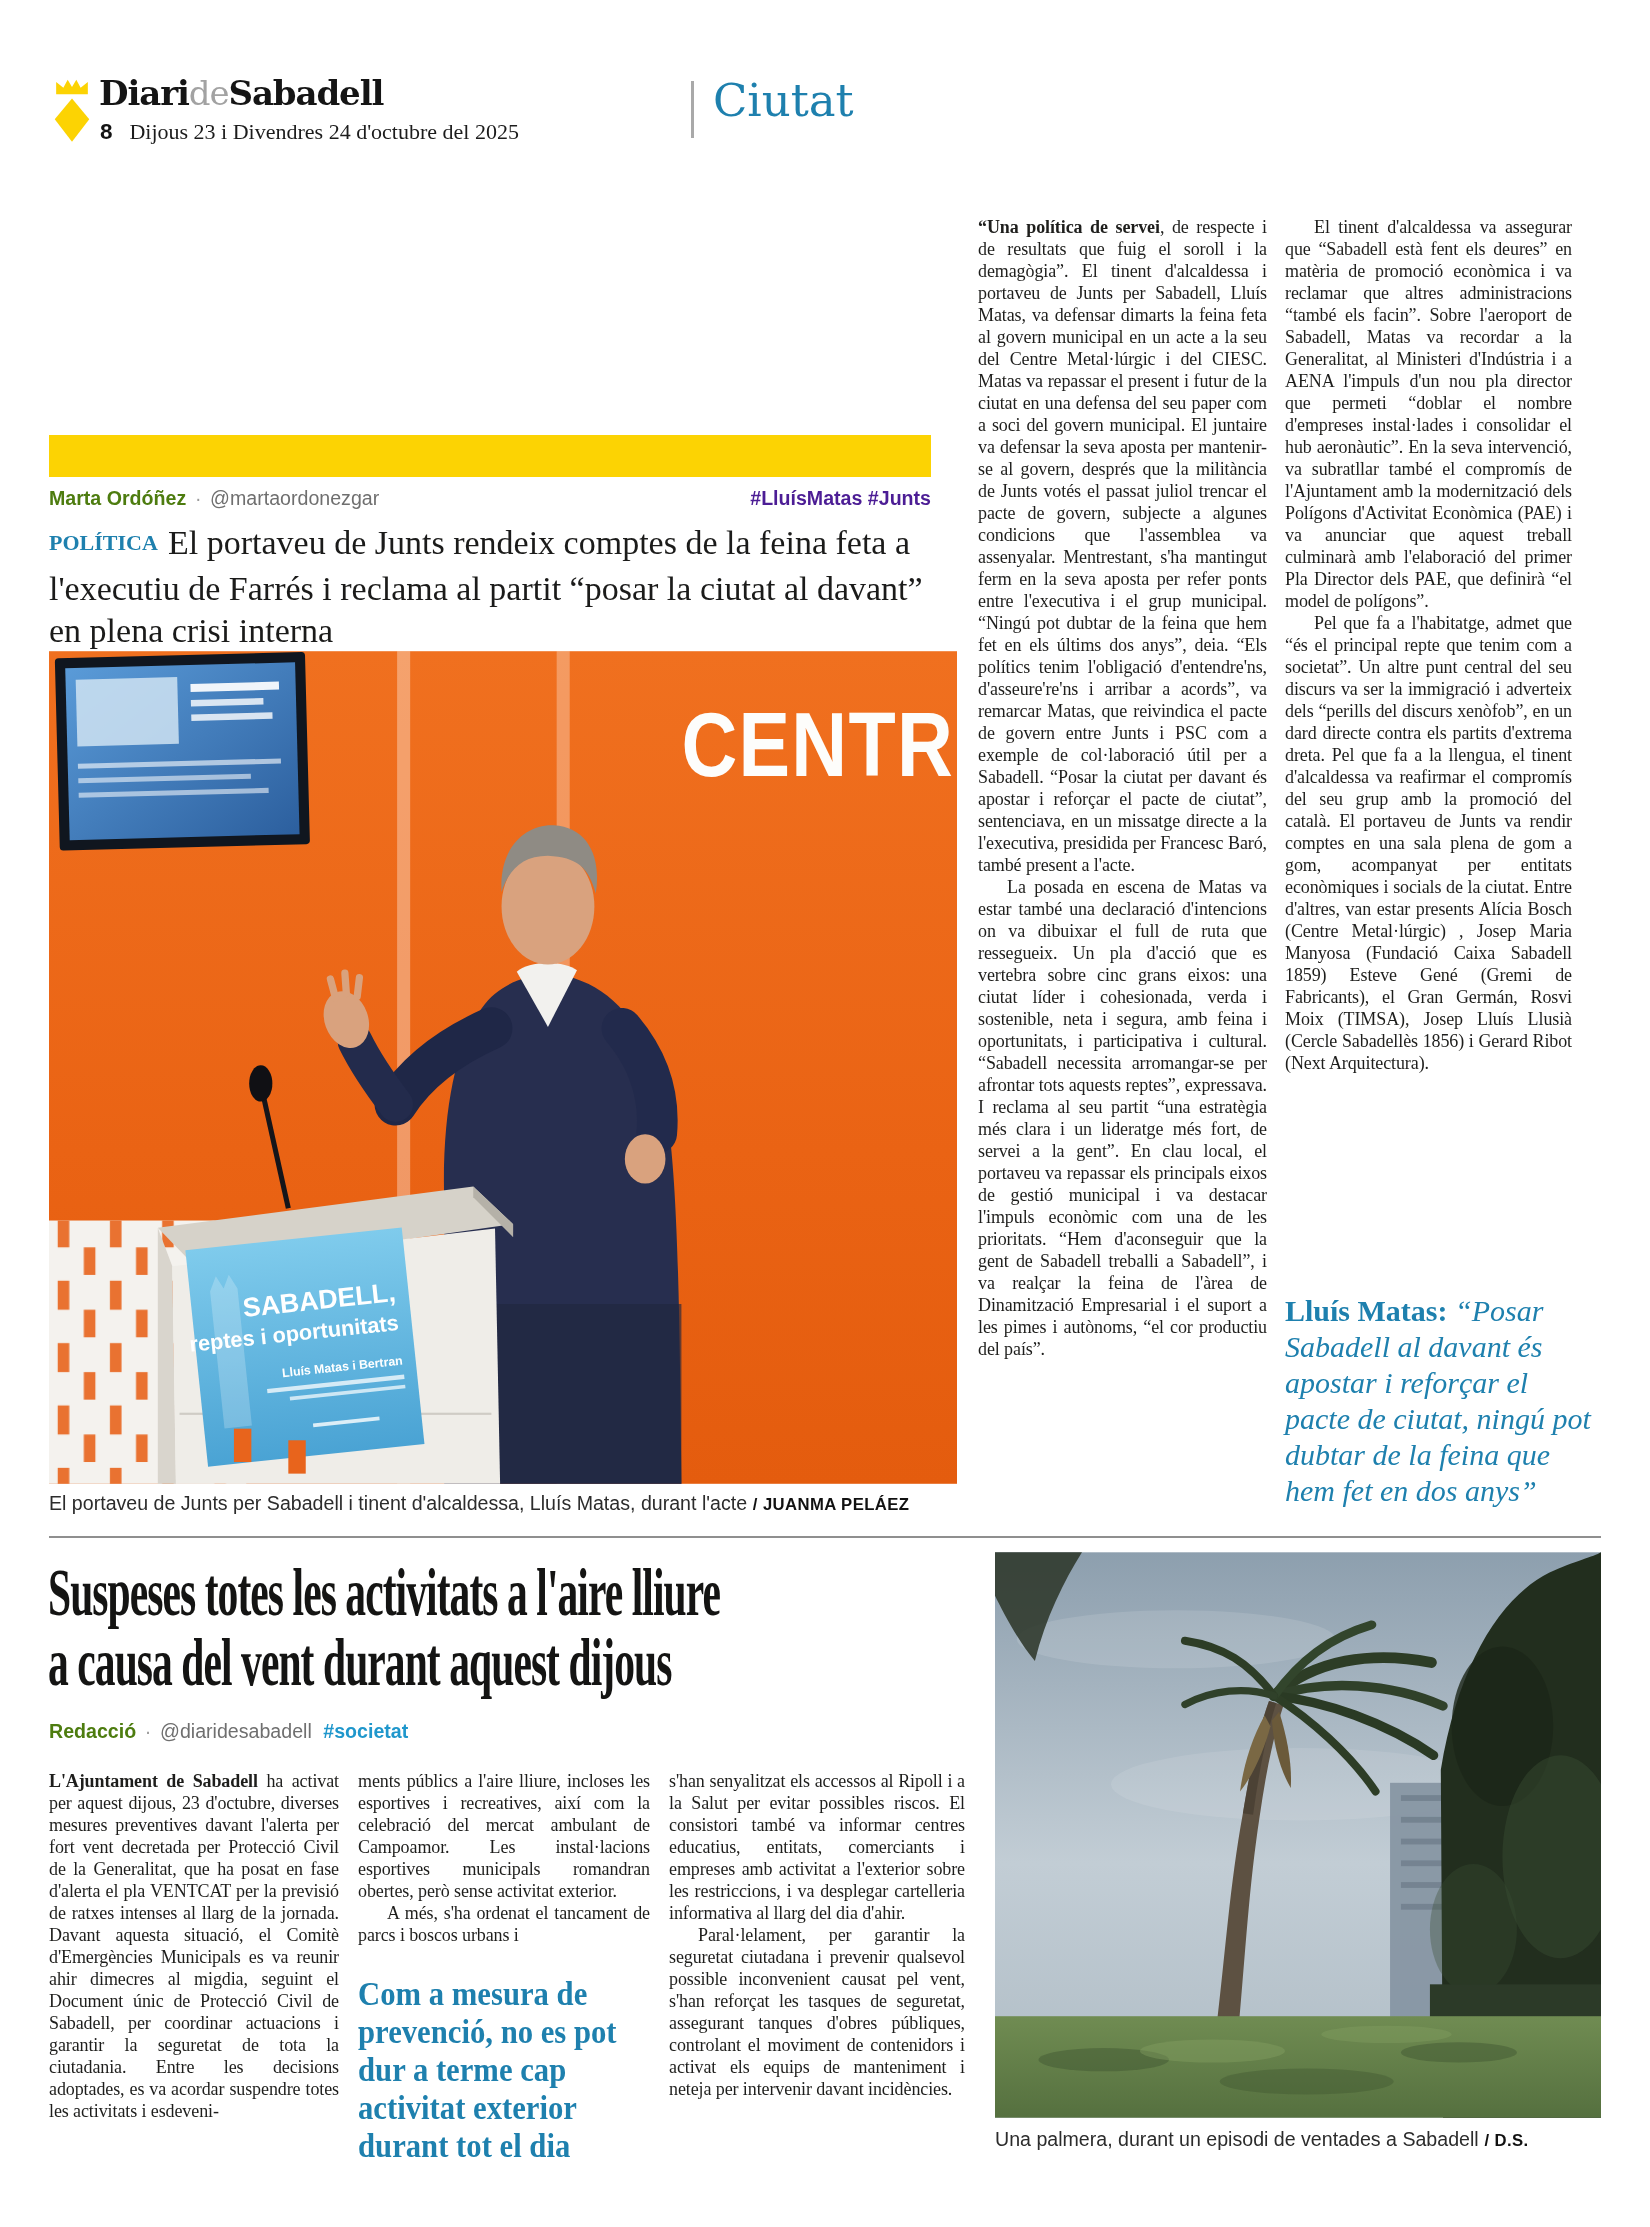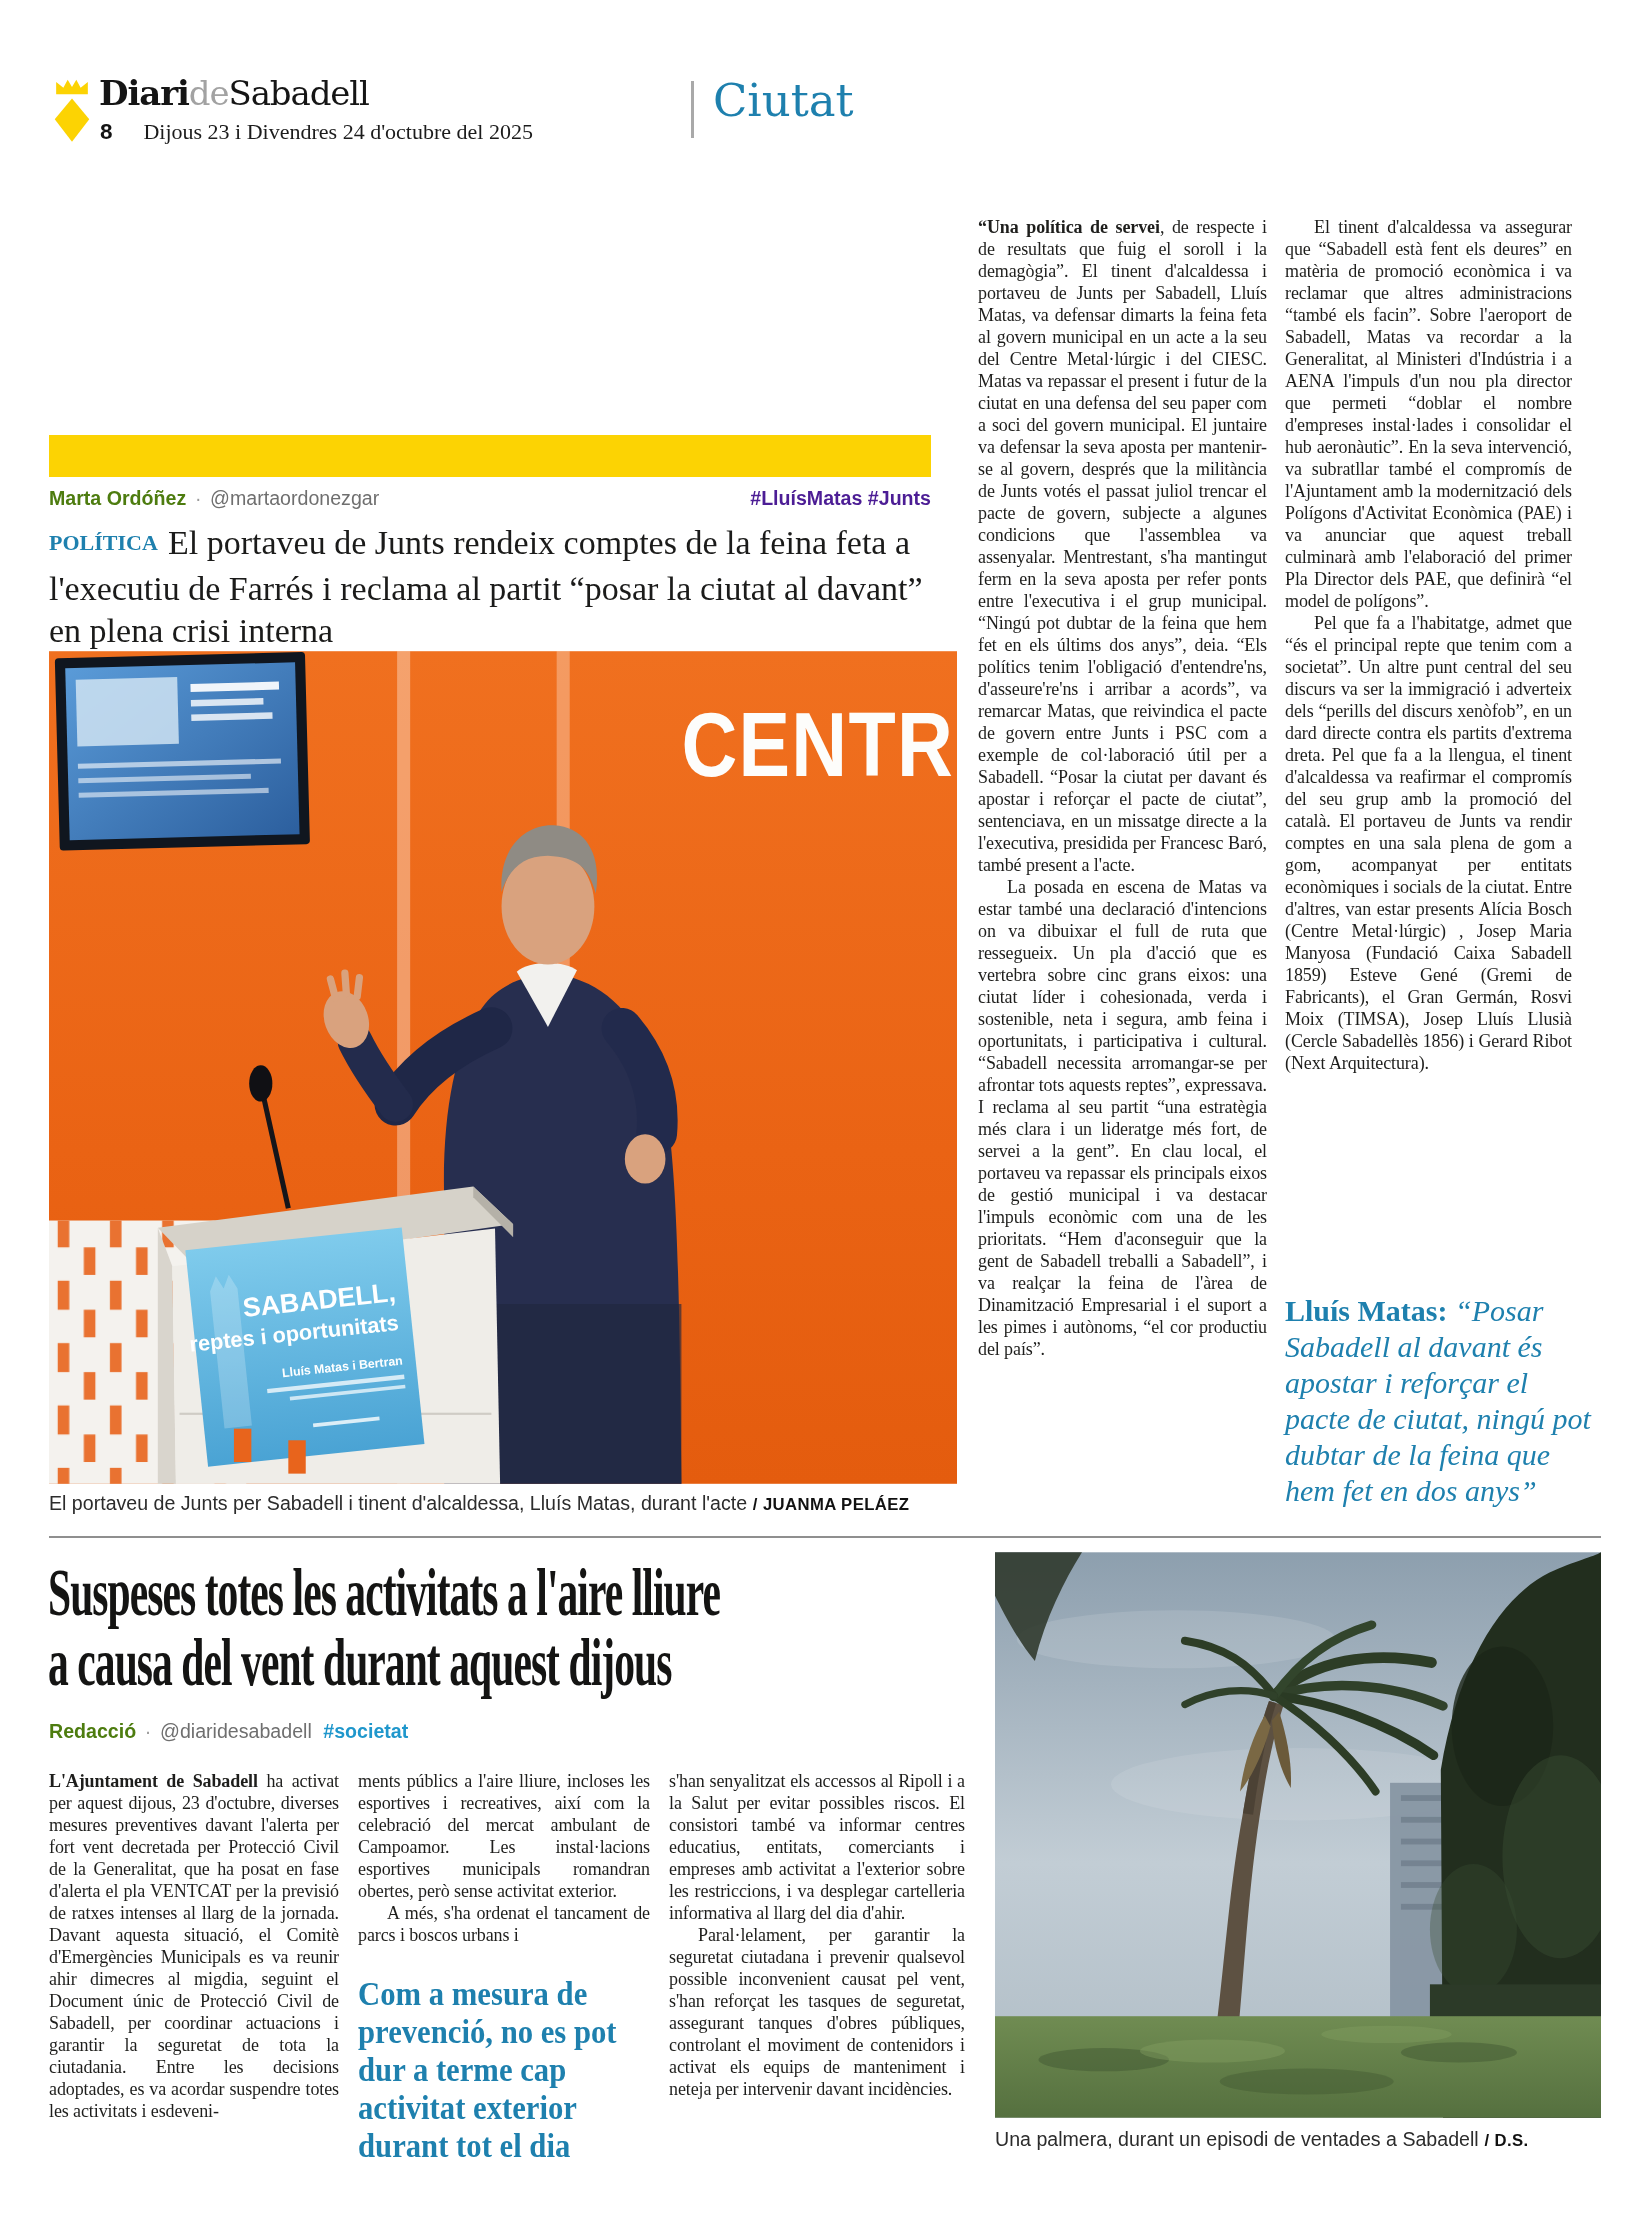--- a/index.html
+++ b/index.html
@@ -6,24 +6,24 @@
   #page{position:relative;width:1651px;height:2227px;background:#ffffff;overflow:hidden;
         font-family:"Liberation Serif",serif;color:#1d1d1b;}
   .abs{position:absolute;}
   .sans{font-family:"Liberation Sans",sans-serif;}
 
   
   .crest{left:54px;top:78px;}
   .brand{left:99px;top:73px;font-family:"DejaVu Serif",serif;font-size:34px;letter-spacing:-1.1px;white-space:nowrap;}
   .brand .b1{font-weight:700;color:#151515;}
   .brand .b2{font-weight:400;color:#a2a2a2;}
-  .brand .b3{font-weight:400;color:#151515;}
+  .brand .b3{font-weight:700;color:#151515;}
   .issue-line{left:100px;top:119px;white-space:nowrap;}
   .issue-line .pageno{font-family:"Liberation Sans",sans-serif;font-weight:700;font-size:22.5px;color:#131313;}
-  .issue-line .date{font-family:"Liberation Serif",serif;font-size:22px;color:#1c1c1c;margin-left:28px;}
+  .issue-line .date{font-family:"Liberation Serif",serif;font-size:22px;color:#1c1c1c;margin-left:14px;}
   .section-head{left:691px;top:81px;display:flex;align-items:flex-start;}
   .section-bar{width:2.9px;height:57px;background:#a9a9a9;}
   .section-title{margin-left:19px;margin-top:-7.3px;font-family:"DejaVu Serif",serif;font-weight:400;
                  font-size:45px;color:#1e80ae;}
 
   
   .hl1{left:48px;top:210px;}
   .hl1-line{font-family:"Liberation Serif",serif;font-weight:700;font-size:109px;line-height:110px;
             letter-spacing:-2.9px;color:#141413;white-space:nowrap;transform:scaleX(0.78);transform-origin:left top;}
   .yellow-bar{left:49px;top:435px;width:882px;height:42px;background:#fcd303;}

